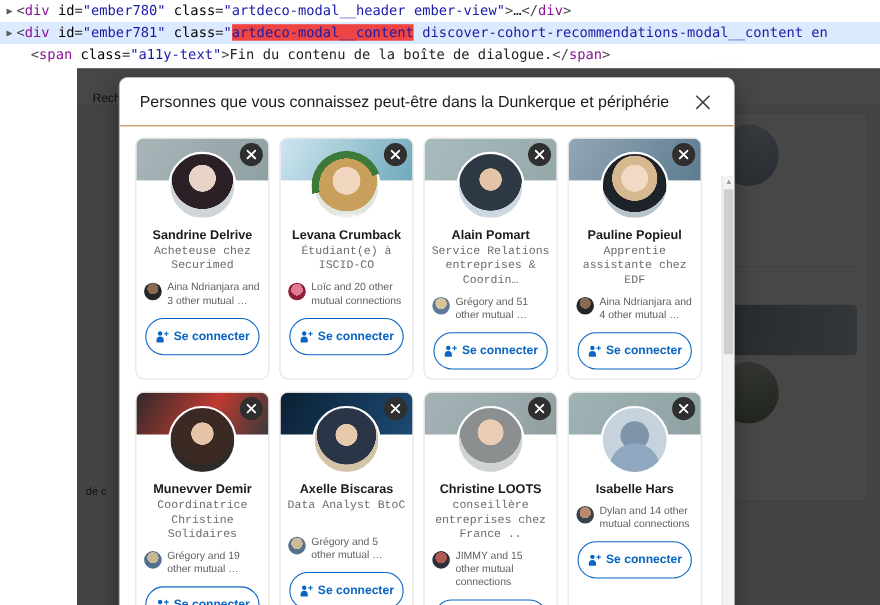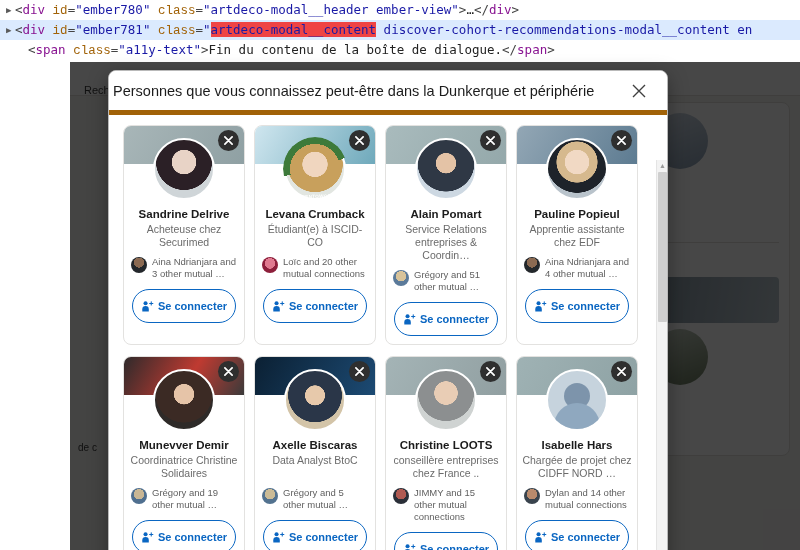--- a/index.html
+++ b/index.html
@@ -20,21 +20,21 @@
   }
   .code-line { position: relative; height: 20px; padding-left: 6px; }
   .code-line.selected { background: #dbeafe; }
   .tri {
     display: inline-block; width: 9px; color: #5a5a5a;
     font-size: 9px; vertical-align: 1px;
   }
   .tri.blank { visibility: hidden; }
   .tag   { color: #881391; }
   .punc  { color: #444444; }
-  .attr  { color: #a16207; font-family: Liberation Mono, monospace; }
+  .attr  { color: #000000; }
   .val   { color: #1a1aa6; }
   .txt   { color: #222222; }
   .hl    { background: #ef4444; color: #1a1aa6; }
   .code-indent { display: inline-block; width: 13px; }
 
   
   #page-backdrop {
     position: absolute; left: 0; top: 62px; width: 800px; height: 488px;
     background: #ffffff; overflow: hidden;
   }
@@ -88,22 +88,22 @@
     background: #ffffff;
     border: 1px solid #b9b9b9;
     border-radius: 8px 8px 0 0;
     box-shadow: 0 6px 20px rgba(0,0,0,0.35);
     overflow: hidden;
     display: flex; flex-direction: column;
   }
   #modal-header {
     height: 44px; flex: 0 0 44px;
     display: flex; align-items: center; justify-content: space-between;
-    padding: 0 16px 0 4px;
-    border-bottom: 5px solid #a16207;
+    padding: 0 16px 0 18px;
+    border-bottom: 1px solid #a16207;
     background: #ffffff;
   }
   #modal-title {
     font-size: 14.5px; color: #1c1c1c; font-weight: 400;
     white-space: nowrap;
   }
   #modal-close {
     width: 24px; height: 24px; flex: 0 0 24px;
     display: flex; align-items: center; justify-content: center;
     cursor: pointer; color: #404040;
@@ -189,20 +189,21 @@
   }
   .card-name {
     margin-top: 7px; font-size: 11.5px; font-weight: bold;
     color: #1b1b1b; text-align: center; line-height: 14px;
     padding: 0 4px;
   }
   .card-role {
     margin-top: 2px; font-size: 10.5px; color: #6b6b6b;
     text-align: center; line-height: 13px; padding: 0 5px;
     min-height: 26px;
+    font-family: Liberation Mono, monospace;
   }
   .mutual {
     display: flex; align-items: flex-start; gap: 5px;
     margin-top: 7px; padding: 0 7px; width: 100%;
   }
   .mutual-av {
     flex: 0 0 16px; width: 16px; height: 16px; border-radius: 50%;
     margin-top: 1px;
   }
   .mav-a { background: radial-gradient(circle at 50% 35%, #8b6a52 0 38%, #23272b 39%); }
@@ -488,21 +489,20 @@
             <div class="dismiss" title="Ignorer">
               <svg width="9" height="9" viewBox="0 0 10 10" aria-hidden="true">
                 <path d="M1 1 L9 9 M9 1 L1 9" stroke="#ffffff" stroke-width="1.9" stroke-linecap="round" fill="none"></path>
               </svg>
             </div>
           </div>
           <div class="avatar-wrap">
             <div class="avatar av-8"></div>
           </div>
           <div class="card-name">Isabelle Hars</div>
-          <div class="card-role">Chargée de projet chez CIDFF NORD …</div>
           <div class="mutual">
             <div class="mutual-av mav-h"></div>
             <div class="mutual-text">Dylan and 14 other mutual connections</div>
           </div>
           <div class="connect-btn">
             <svg width="13" height="13" viewBox="0 0 16 16" aria-hidden="true">
               <circle cx="5.6" cy="4" r="2.5" fill="#0a66c2"></circle>
               <path d="M1.6 14 v-2.6 a4 4 0 0 1 8 0 V14 z" fill="#0a66c2"></path>
               <path d="M12.6 2.2 v4 M10.6 4.2 h4" stroke="#0a66c2" stroke-width="1.3" stroke-linecap="round"></path>
             </svg>

